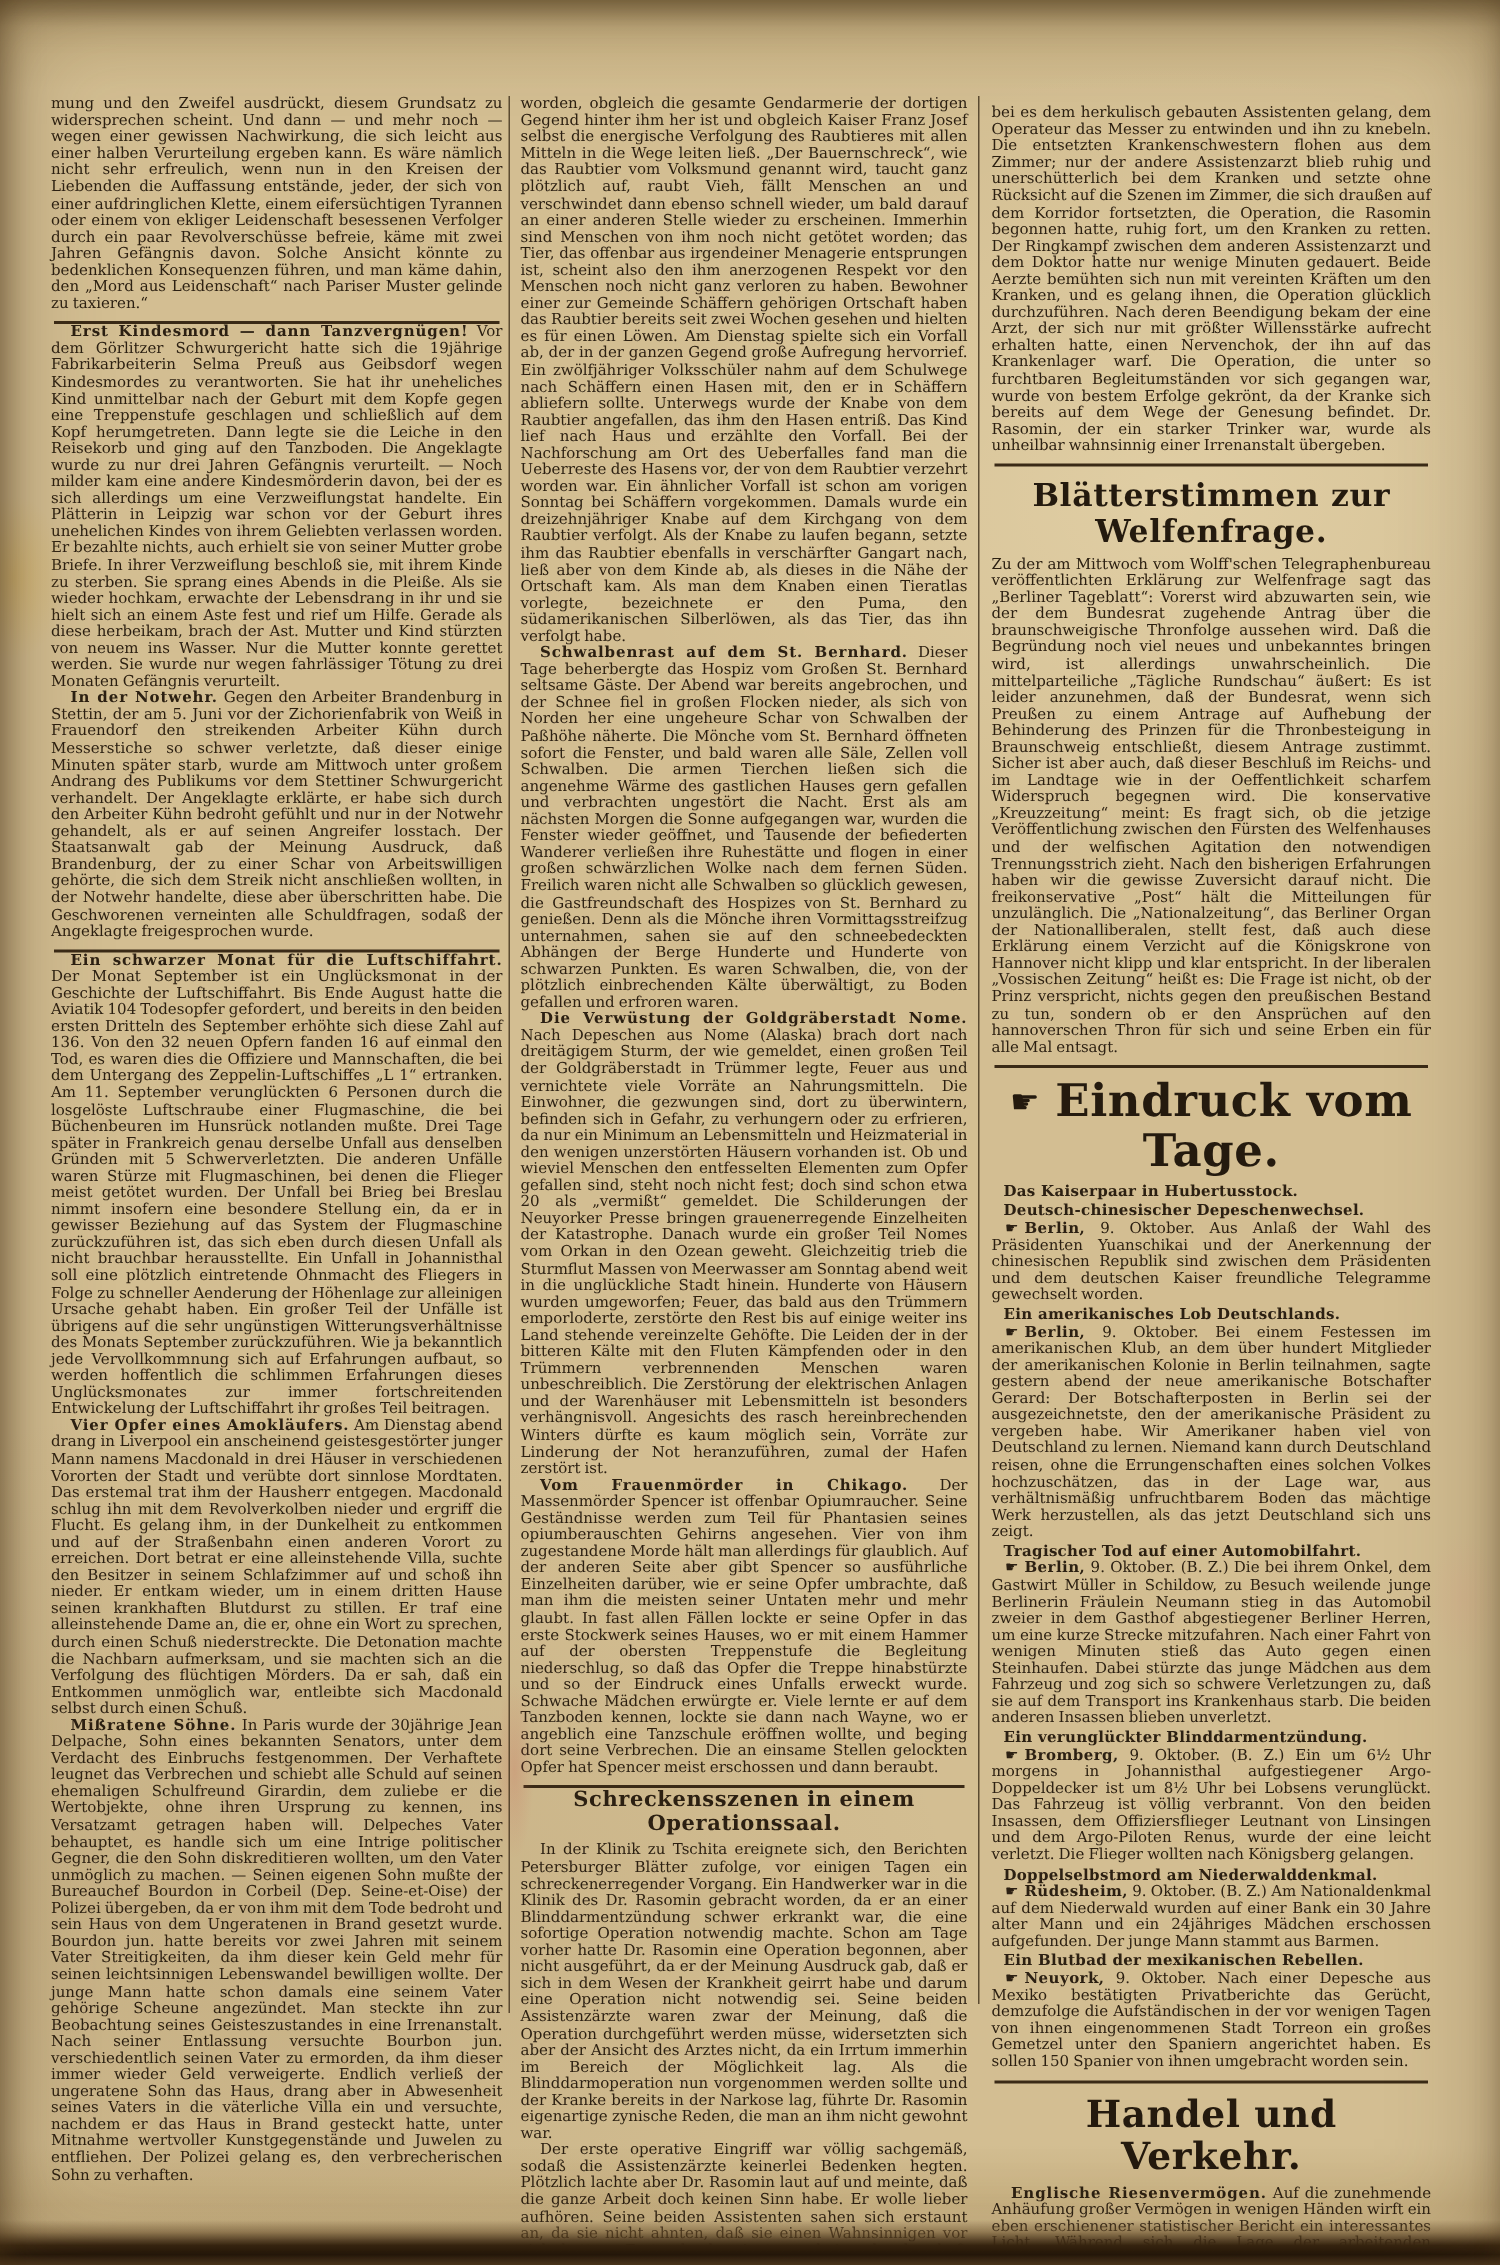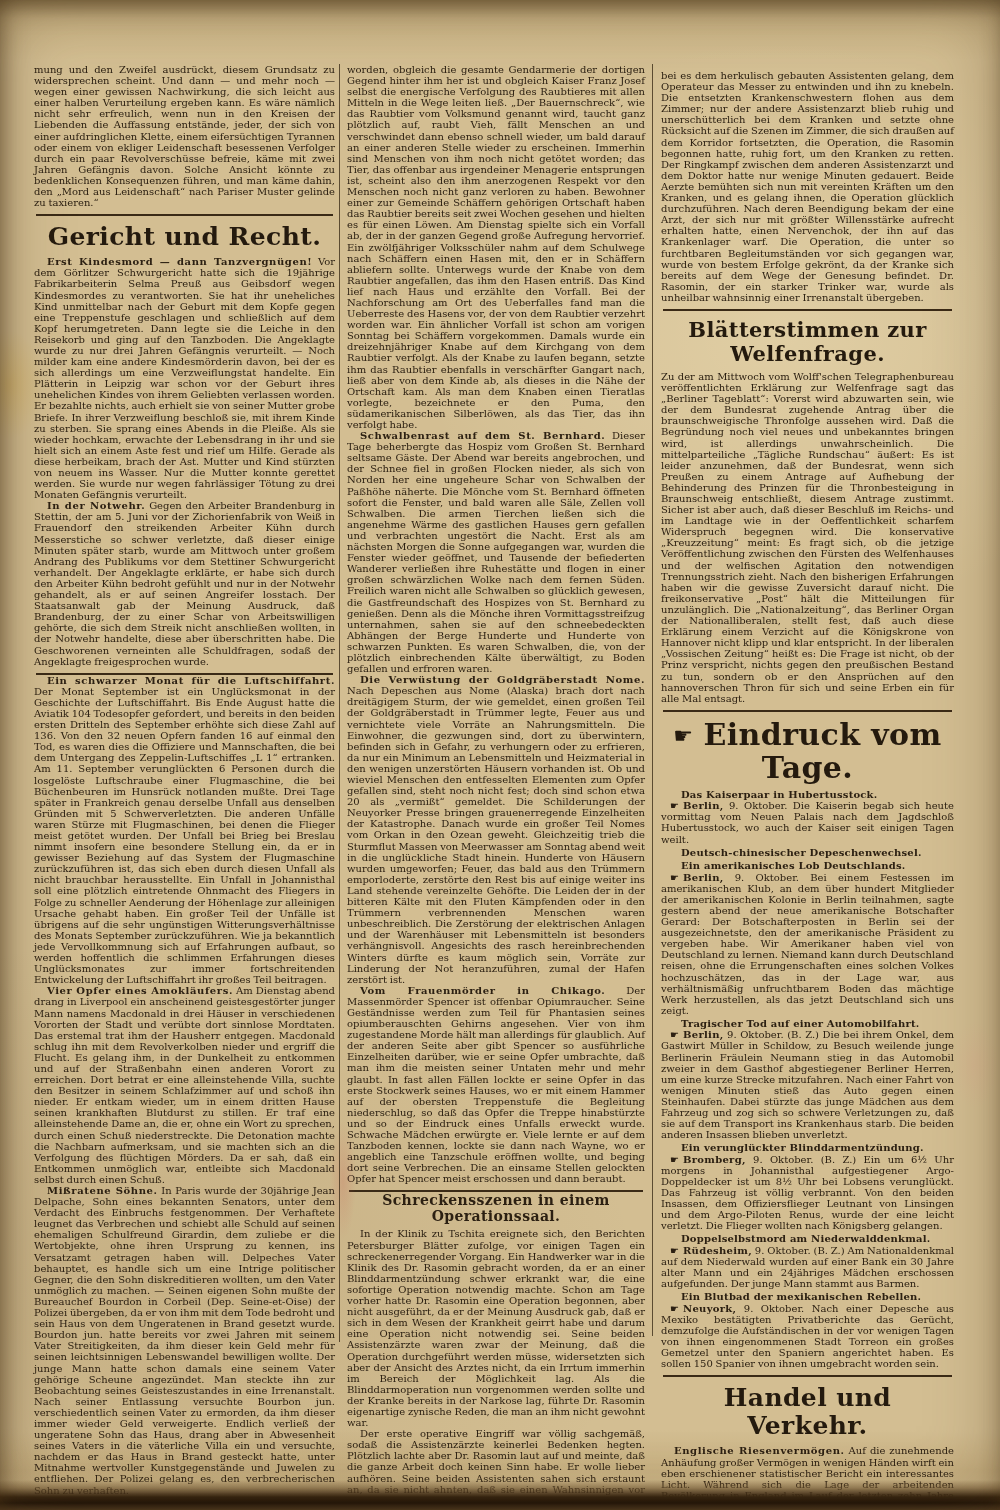--- a/index.html
+++ b/index.html
@@ -34,31 +34,30 @@
   .cont{text-indent:0;}
   .dispatch{text-indent:9px;}
   .lead{letter-spacing:0.6px;margin-top:12px;}
   .city{letter-spacing:0.3px;}
   .rule{border-top:2px solid #3a2a16;margin:6px 2px 0 2px;}
   .headline{font-weight:bold;text-align:center;margin:7px 0 5px;letter-spacing:0.4px;color:#241a0e;}
   .headline.xl{font-size:30px;line-height:32px;}
   .headline.l{font-size:25px;line-height:28px;}
   .headline.m{font-size:21px;line-height:24px;}
   .subhead{font-size:14px;font-weight:bold;text-align:center;margin:0 0 4px;letter-spacing:0.4px;}
-  .newshead{font-weight:bold;margin:2px 12px 0;text-indent:8px;font-size:10px;line-height:11.5px;letter-spacing:0.2px;}
+  .newshead{font-weight:bold;margin:2px 0 0;text-indent:8px;font-size:10px;line-height:11.5px;letter-spacing:0.2px;}
   .manicule{font-family:"DejaVu Sans", sans-serif;margin-right:4px;}
   .headline .manicule{font-size:22px;vertical-align:2px;margin-right:10px;}
 </style>
 </head>
 <body>
 
 <div class="col col1">
     <p class="body cont">mung und den Zweifel ausdrückt, diesem Grundsatz zu widersprechen scheint. Und dann — und mehr noch — wegen einer gewissen Nachwirkung, die sich leicht aus einer halben Verurteilung ergeben kann. Es wäre nämlich nicht sehr erfreulich, wenn nun in den Kreisen der Liebenden die Auffassung entstände, jeder, der sich von einer aufdringlichen Klette, einem eifersüchtigen Tyrannen oder einem von ekliger Leidenschaft besessenen Verfolger durch ein paar Revolverschüsse befreie, käme mit zwei Jahren Gefängnis davon. Solche Ansicht könnte zu bedenklichen Konsequenzen führen, und man käme dahin, den „Mord aus Leidenschaft“ nach Pariser Muster gelinde zu taxieren.“</p>
     <div class="rule"></div>
-    <h2 class="headline l"><span>Gericht und Recht.</span></h2>
     <p class="body art"><b class="lead">Erst Kindesmord — dann Tanzvergnügen!</b> <span>Vor dem Görlitzer Schwurgericht hatte sich die 19jährige Fabrikarbeiterin Selma Preuß aus Geibsdorf wegen Kindesmordes zu verantworten. Sie hat ihr uneheliches Kind unmittelbar nach der Geburt mit dem Kopfe gegen eine Treppenstufe geschlagen und schließlich auf dem Kopf herumgetreten. Dann legte sie die Leiche in den Reisekorb und ging auf den Tanzboden. Die Angeklagte wurde zu nur drei Jahren Gefängnis verurteilt. — Noch milder kam eine andere Kindesmörderin davon, bei der es sich allerdings um eine Verzweiflungstat handelte. Ein Plätterin in Leipzig war schon vor der Geburt ihres unehelichen Kindes von ihrem Geliebten verlassen worden. Er bezahlte nichts, auch erhielt sie von seiner Mutter grobe Briefe. In ihrer Verzweiflung beschloß sie, mit ihrem Kinde zu sterben. Sie sprang eines Abends in die Pleiße. Als sie wieder hochkam, erwachte der Lebensdrang in ihr und sie hielt sich an einem Aste fest und rief um Hilfe. Gerade als diese herbeikam, brach der Ast. Mutter und Kind stürzten von neuem ins Wasser. Nur die Mutter konnte gerettet werden. Sie wurde nur wegen fahrlässiger Tötung zu drei Monaten Gefängnis verurteilt.</span></p>
     <p class="body art"><b class="lead">In der Notwehr.</b> <span>Gegen den Arbeiter Brandenburg in Stettin, der am 5. Juni vor der Zichorienfabrik von Weiß in Frauendorf den streikenden Arbeiter Kühn durch Messerstiche so schwer verletzte, daß dieser einige Minuten später starb, wurde am Mittwoch unter großem Andrang des Publikums vor dem Stettiner Schwurgericht verhandelt. Der Angeklagte erklärte, er habe sich durch den Arbeiter Kühn bedroht gefühlt und nur in der Notwehr gehandelt, als er auf seinen Angreifer losstach. Der Staatsanwalt gab der Meinung Ausdruck, daß Brandenburg, der zu einer Schar von Arbeitswilligen gehörte, die sich dem Streik nicht anschließen wollten, in der Notwehr handelte, diese aber überschritten habe. Die Geschworenen verneinten alle Schuldfragen, sodaß der Angeklagte freigesprochen wurde.</span></p>
     <div class="rule"></div>
     <p class="body art"><b class="lead">Ein schwarzer Monat für die Luftschiffahrt.</b> <span>Der Monat September ist ein Unglücksmonat in der Geschichte der Luftschiffahrt. Bis Ende August hatte die Aviatik 104 Todesopfer gefordert, und bereits in den beiden ersten Dritteln des September erhöhte sich diese Zahl auf 136. Von den 32 neuen Opfern fanden 16 auf einmal den Tod, es waren dies die Offiziere und Mannschaften, die bei dem Untergang des Zeppelin-Luftschiffes „L 1“ ertranken. Am 11. September verunglückten 6 Personen durch die losgelöste Luftschraube einer Flugmaschine, die bei Büchenbeuren im Hunsrück notlanden mußte. Drei Tage später in Frankreich genau derselbe Unfall aus denselben Gründen mit 5 Schwerverletzten. Die anderen Unfälle waren Stürze mit Flugmaschinen, bei denen die Flieger meist getötet wurden. Der Unfall bei Brieg bei Breslau nimmt insofern eine besondere Stellung ein, da er in gewisser Beziehung auf das System der Flugmaschine zurückzuführen ist, das sich eben durch diesen Unfall als nicht brauchbar herausstellte. Ein Unfall in Johannisthal soll eine plötzlich eintretende Ohnmacht des Fliegers in Folge zu schneller Aenderung der Höhenlage zur alleinigen Ursache gehabt haben. Ein großer Teil der Unfälle ist übrigens auf die sehr ungünstigen Witterungsverhältnisse des Monats September zurückzuführen. Wie ja bekanntlich jede Vervollkommnung sich auf Erfahrungen aufbaut, so werden hoffentlich die schlimmen Erfahrungen dieses Unglücksmonates zur immer fortschreitenden Entwickelung der Luftschiffahrt ihr großes Teil beitragen.</span></p>
     <p class="body art"><b class="lead">Vier Opfer eines Amokläufers.</b> <span>Am Dienstag abend drang in Liverpool ein anscheinend geistesgestörter junger Mann namens Macdonald in drei Häuser in verschiedenen Vororten der Stadt und verübte dort sinnlose Mordtaten. Das erstemal trat ihm der Hausherr entgegen. Macdonald schlug ihn mit dem Revolverkolben nieder und ergriff die Flucht. Es gelang ihm, in der Dunkelheit zu entkommen und auf der Straßenbahn einen anderen Vorort zu erreichen. Dort betrat er eine alleinstehende Villa, suchte den Besitzer in seinem Schlafzimmer auf und schoß ihn nieder. Er entkam wieder, um in einem dritten Hause seinen krankhaften Blutdurst zu stillen. Er traf eine alleinstehende Dame an, die er, ohne ein Wort zu sprechen, durch einen Schuß niederstreckte. Die Detonation machte die Nachbarn aufmerksam, und sie machten sich an die Verfolgung des flüchtigen Mörders. Da er sah, daß ein Entkommen unmöglich war, entleibte sich Macdonald selbst durch einen Schuß.</span></p>
     <p class="body art"><b class="lead">Mißratene Söhne.</b> <span>In Paris wurde der 30jährige Jean Delpache, Sohn eines bekannten Senators, unter dem Verdacht des Einbruchs festgenommen. Der Verhaftete leugnet das Verbrechen und schiebt alle Schuld auf seinen ehemaligen Schulfreund Girardin, dem zuliebe er die Wertobjekte, ohne ihren Ursprung zu kennen, ins Versatzamt getragen haben will. Delpeches Vater behauptet, es handle sich um eine Intrige politischer Gegner, die den Sohn diskreditieren wollten, um den Vater unmöglich zu machen. — Seinen eigenen Sohn mußte der Bureauchef Bourdon in Corbeil (Dep. Seine-et-Oise) der Polizei übergeben, da er von ihm mit dem Tode bedroht und sein Haus von dem Ungeratenen in Brand gesetzt wurde. Bourdon jun. hatte bereits vor zwei Jahren mit seinem Vater Streitigkeiten, da ihm dieser kein Geld mehr für seinen leichtsinnigen Lebenswandel bewilligen wollte. Der junge Mann hatte schon damals eine seinem Vater gehörige Scheune angezündet. Man steckte ihn zur Beobachtung seines Geisteszustandes in eine Irrenanstalt. Nach seiner Entlassung versuchte Bourbon jun. verschiedentlich seinen Vater zu ermorden, da ihm dieser immer wieder Geld verweigerte. Endlich verließ der ungeratene Sohn das Haus, drang aber in Abwesenheit seines Vaters in die väterliche Villa ein und versuchte, nachdem er das Haus in Brand gesteckt hatte, unter Mitnahme wertvoller Kunstgegenstände und Juwelen zu entfliehen. Der Polizei gelang es, den verbrecherischen Sohn zu verhaften.</span></p>
   </div>
 <div class="sep sep1"></div>
 <div class="col col2">
     <p class="body cont">worden, obgleich die gesamte Gendarmerie der dortigen Gegend hinter ihm her ist und obgleich Kaiser Franz Josef selbst die energische Verfolgung des Raubtieres mit allen Mitteln in die Wege leiten ließ. „Der Bauernschreck“, wie das Raubtier vom Volksmund genannt wird, taucht ganz plötzlich auf, raubt Vieh, fällt Menschen an und verschwindet dann ebenso schnell wieder, um bald darauf an einer anderen Stelle wieder zu erscheinen. Immerhin sind Menschen von ihm noch nicht getötet worden; das Tier, das offenbar aus irgendeiner Menagerie entsprungen ist, scheint also den ihm anerzogenen Respekt vor den Menschen noch nicht ganz verloren zu haben. Bewohner einer zur Gemeinde Schäffern gehörigen Ortschaft haben das Raubtier bereits seit zwei Wochen gesehen und hielten es für einen Löwen. Am Dienstag spielte sich ein Vorfall ab, der in der ganzen Gegend große Aufregung hervorrief. Ein zwölfjähriger Volksschüler nahm auf dem Schulwege nach Schäffern einen Hasen mit, den er in Schäffern abliefern sollte. Unterwegs wurde der Knabe von dem Raubtier angefallen, das ihm den Hasen entriß. Das Kind lief nach Haus und erzählte den Vorfall. Bei der Nachforschung am Ort des Ueberfalles fand man die Ueberreste des Hasens vor, der von dem Raubtier verzehrt worden war. Ein ähnlicher Vorfall ist schon am vorigen Sonntag bei Schäffern vorgekommen. Damals wurde ein dreizehnjähriger Knabe auf dem Kirchgang von dem Raubtier verfolgt. Als der Knabe zu laufen begann, setzte ihm das Raubtier ebenfalls in verschärfter Gangart nach, ließ aber von dem Kinde ab, als dieses in die Nähe der Ortschaft kam. Als man dem Knaben einen Tieratlas vorlegte, bezeichnete er den Puma, den südamerikanischen Silberlöwen, als das Tier, das ihn verfolgt habe.</p>
@@ -72,22 +71,22 @@
   </div>
 <div class="sep sep2"></div>
 <div class="col col3">
     <p class="body cont">bei es dem herkulisch gebauten Assistenten gelang, dem Operateur das Messer zu entwinden und ihn zu knebeln. Die entsetzten Krankenschwestern flohen aus dem Zimmer; nur der andere Assistenzarzt blieb ruhig und unerschütterlich bei dem Kranken und setzte ohne Rücksicht auf die Szenen im Zimmer, die sich draußen auf dem Korridor fortsetzten, die Operation, die Rasomin begonnen hatte, ruhig fort, um den Kranken zu retten. Der Ringkampf zwischen dem anderen Assistenzarzt und dem Doktor hatte nur wenige Minuten gedauert. Beide Aerzte bemühten sich nun mit vereinten Kräften um den Kranken, und es gelang ihnen, die Operation glücklich durchzuführen. Nach deren Beendigung bekam der eine Arzt, der sich nur mit größter Willensstärke aufrecht erhalten hatte, einen Nervenchok, der ihn auf das Krankenlager warf. Die Operation, die unter so furchtbaren Begleitumständen vor sich gegangen war, wurde von bestem Erfolge gekrönt, da der Kranke sich bereits auf dem Wege der Genesung befindet. Dr. Rasomin, der ein starker Trinker war, wurde als unheilbar wahnsinnig einer Irrenanstalt übergeben.</p>
     <div class="rule"></div>
     <h2 class="headline m"><span>Blätterstimmen zur Welfenfrage.</span></h2>
     <p class="body cont">Zu der am Mittwoch vom Wolff'schen Telegraphenbureau veröffentlichten Erklärung zur Welfenfrage sagt das „Berliner Tageblatt“: Vorerst wird abzuwarten sein, wie der dem Bundesrat zugehende Antrag über die braunschweigische Thronfolge aussehen wird. Daß die Begründung noch viel neues und unbekanntes bringen wird, ist allerdings unwahrscheinlich. Die mittelparteiliche „Tägliche Rundschau“ äußert: Es ist leider anzunehmen, daß der Bundesrat, wenn sich Preußen zu einem Antrage auf Aufhebung der Behinderung des Prinzen für die Thronbesteigung in Braunschweig entschließt, diesem Antrage zustimmt. Sicher ist aber auch, daß dieser Beschluß im Reichs- und im Landtage wie in der Oeffentlichkeit scharfem Widerspruch begegnen wird. Die konservative „Kreuzzeitung“ meint: Es fragt sich, ob die jetzige Veröffentlichung zwischen den Fürsten des Welfenhauses und der welfischen Agitation den notwendigen Trennungsstrich zieht. Nach den bisherigen Erfahrungen haben wir die gewisse Zuversicht darauf nicht. Die freikonservative „Post“ hält die Mitteilungen für unzulänglich. Die „Nationalzeitung“, das Berliner Organ der Nationalliberalen, stellt fest, daß auch diese Erklärung einem Verzicht auf die Königskrone von Hannover nicht klipp und klar entspricht. In der liberalen „Vossischen Zeitung“ heißt es: Die Frage ist nicht, ob der Prinz verspricht, nichts gegen den preußischen Bestand zu tun, sondern ob er den Ansprüchen auf den hannoverschen Thron für sich und seine Erben ein für alle Mal entsagt.</p>
     <div class="rule"></div>
     <h2 class="headline xl"><span class="manicule">☛</span><span>Eindruck vom Tage.</span></h2>
     <p class="newshead">Das Kaiserpaar in Hubertusstock.</p>
-    <p class="body dispatch"><span class="manicule">☛</span><b class="city">Berlin,</b> <span>9. Oktober. Die Kaiserin begab sich heute vormittag vom Neuen Palais nach dem Jagdschloß Hubertusstock, wo auch der Kaiser seit einigen Tagen weilt.</span></p>
     <p class="newshead">Deutsch-chinesischer Depeschenwechsel.</p>
+    <p class="body dispatch"><span class="manicule">☛</span><b class="city">Berlin,</b> <span>9. Oktober. Aus Anlaß der Wahl des Präsidenten Yuanschikai und der Anerkennung der chinesischen Republik sind zwischen dem Präsidenten und dem deutschen Kaiser freundliche Telegramme gewechselt worden.</span></p>
     <p class="newshead">Ein amerikanisches Lob Deutschlands.</p>
     <p class="body dispatch"><span class="manicule">☛</span><b class="city">Berlin,</b> <span>9. Oktober. Bei einem Festessen im amerikanischen Klub, an dem über hundert Mitglieder der amerikanischen Kolonie in Berlin teilnahmen, sagte gestern abend der neue amerikanische Botschafter Gerard: Der Botschafterposten in Berlin sei der ausgezeichnetste, den der amerikanische Präsident zu vergeben habe. Wir Amerikaner haben viel von Deutschland zu lernen. Niemand kann durch Deutschland reisen, ohne die Errungenschaften eines solchen Volkes hochzuschätzen, das in der Lage war, aus verhältnismäßig unfruchtbarem Boden das mächtige Werk herzustellen, als das jetzt Deutschland sich uns zeigt.</span></p>
     <p class="newshead">Tragischer Tod auf einer Automobilfahrt.</p>
     <p class="body dispatch"><span class="manicule">☛</span><b class="city">Berlin,</b> <span>9. Oktober. (B. Z.) Die bei ihrem Onkel, dem Gastwirt Müller in Schildow, zu Besuch weilende junge Berlinerin Fräulein Neumann stieg in das Automobil zweier in dem Gasthof abgestiegener Berliner Herren, um eine kurze Strecke mitzufahren. Nach einer Fahrt von wenigen Minuten stieß das Auto gegen einen Steinhaufen. Dabei stürzte das junge Mädchen aus dem Fahrzeug und zog sich so schwere Verletzungen zu, daß sie auf dem Transport ins Krankenhaus starb. Die beiden anderen Insassen blieben unverletzt.</span></p>
     <p class="newshead">Ein verunglückter Blinddarmentzündung.</p>
     <p class="body dispatch"><span class="manicule">☛</span><b class="city">Bromberg,</b> <span>9. Oktober. (B. Z.) Ein um 6½ Uhr morgens in Johannisthal aufgestiegener Argo-Doppeldecker ist um 8½ Uhr bei Lobsens verunglückt. Das Fahrzeug ist völlig verbrannt. Von den beiden Insassen, dem Offiziersflieger Leutnant von Linsingen und dem Argo-Piloten Renus, wurde der eine leicht verletzt. Die Flieger wollten nach Königsberg gelangen.</span></p>
     <p class="newshead">Doppelselbstmord am Niederwalddenkmal.</p>
     <p class="body dispatch"><span class="manicule">☛</span><b class="city">Rüdesheim,</b> <span>9. Oktober. (B. Z.) Am Nationaldenkmal auf dem Niederwald wurden auf einer Bank ein 30 Jahre alter Mann und ein 24jähriges Mädchen erschossen aufgefunden. Der junge Mann stammt aus Barmen.</span></p>
     <p class="newshead">Ein Blutbad der mexikanischen Rebellen.</p>
     <p class="body dispatch"><span class="manicule">☛</span><b class="city">Neuyork,</b> <span>9. Oktober. Nach einer Depesche aus Mexiko bestätigten Privatberichte das Gerücht, demzufolge die Aufständischen in der vor wenigen Tagen von ihnen eingenommenen Stadt Torreon ein großes Gemetzel unter den Spaniern angerichtet haben. Es sollen 150 Spanier von ihnen umgebracht worden sein.</span></p>

